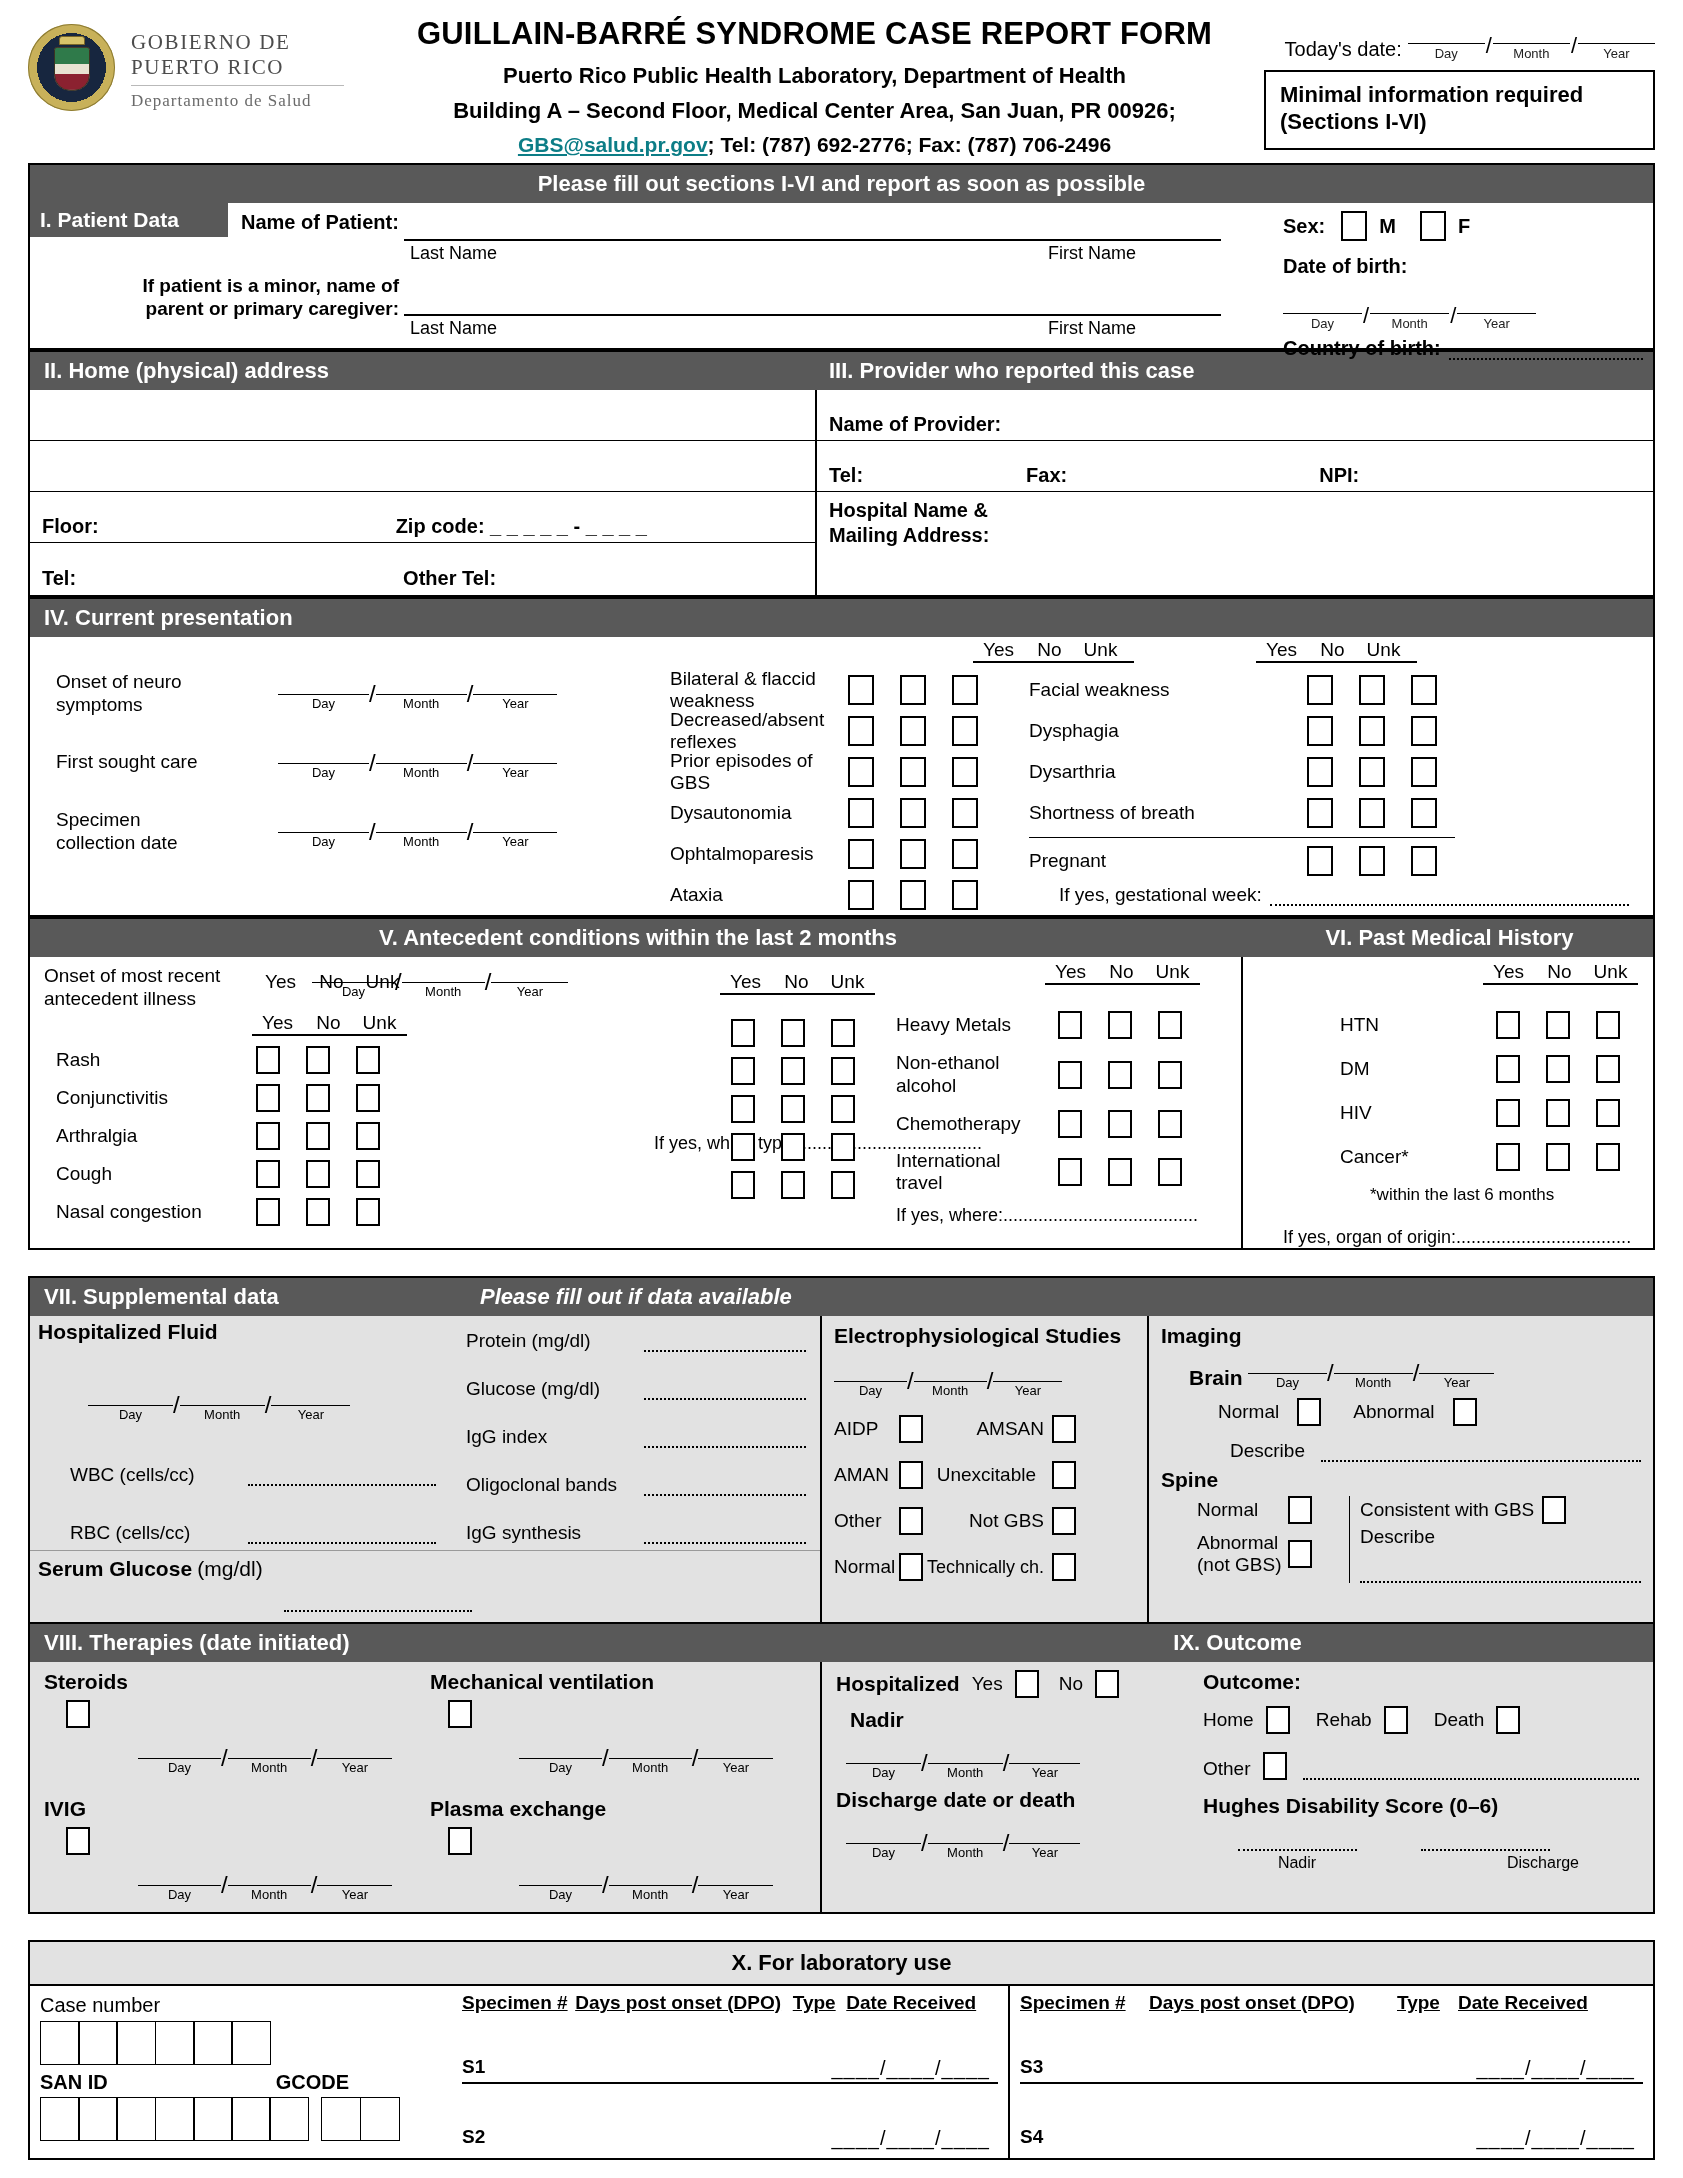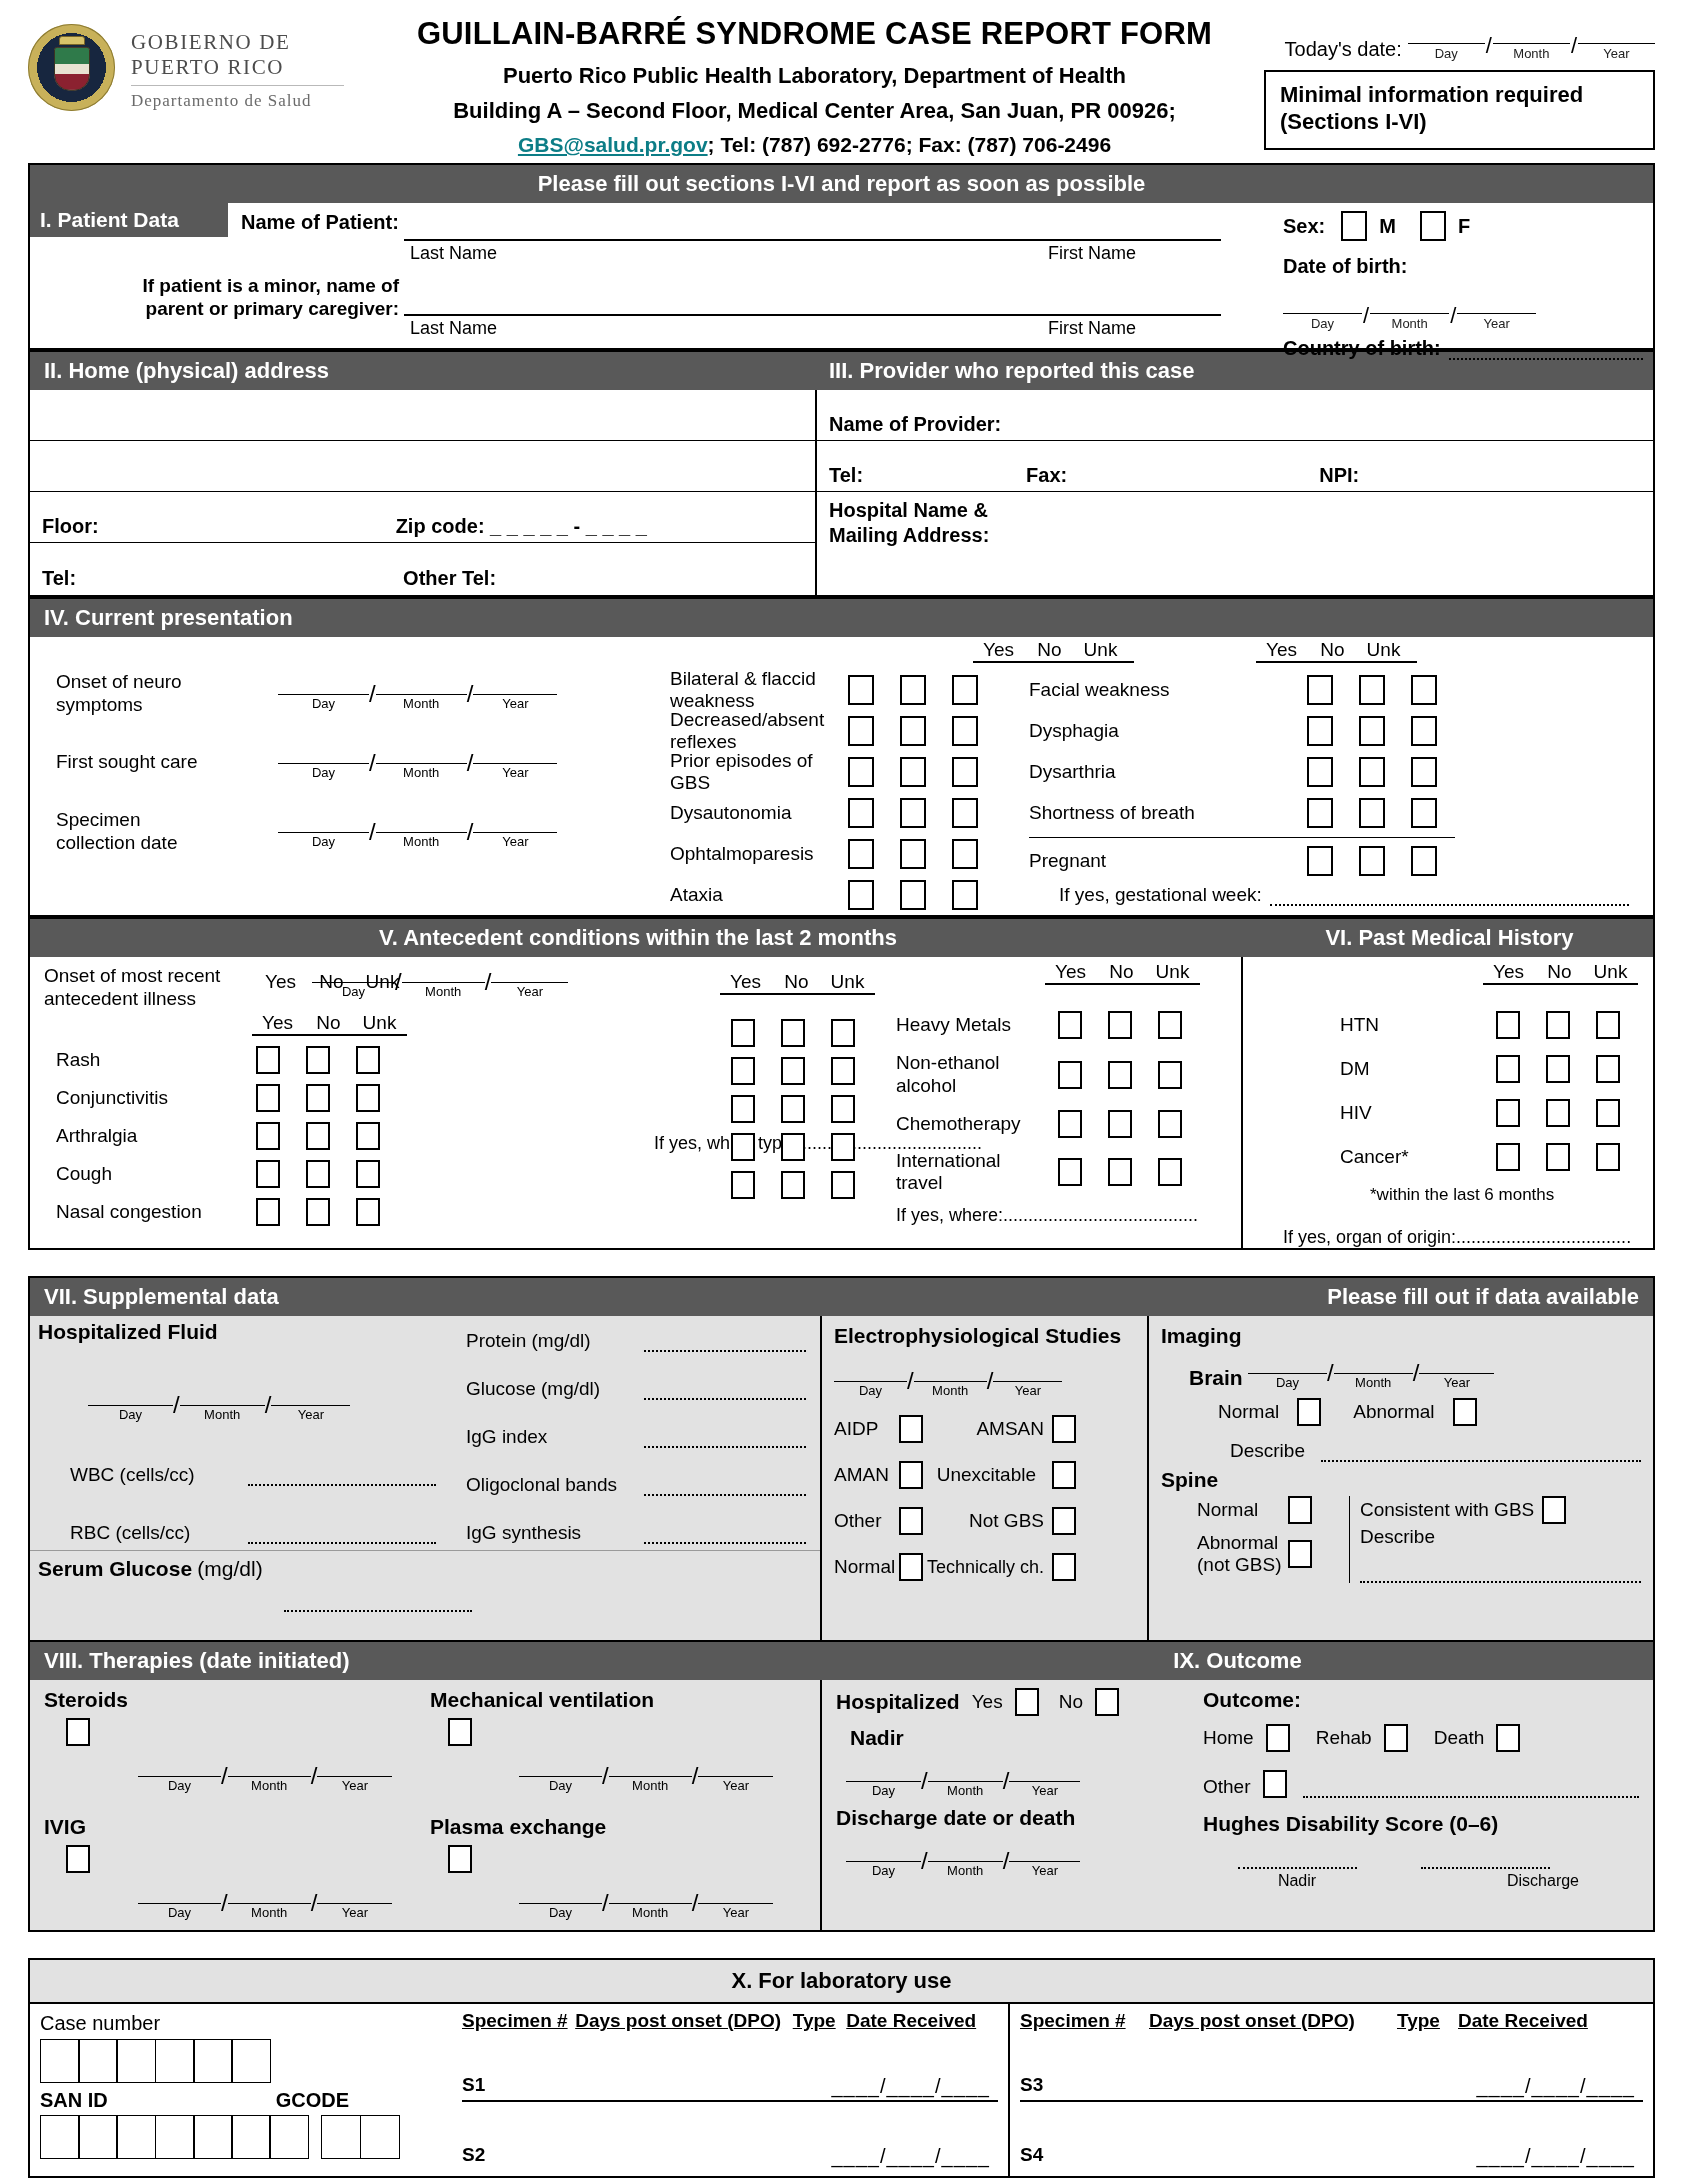--- a/index.html
+++ b/index.html
@@ -688,21 +688,21 @@
           </div>
         <div style="font-size:17px;padding-left:87px;padding-top:6px;">*within the last 6 months</div>
         <div style="font-size:18px;padding-top:22px;white-space:nowrap">If yes, organ of origin:...................................</div>
       </div>
     </div>
   </div>
 
   <div class="block7">
     <div style="display:flex;border:2.2px solid #000;border-bottom:none;">
       <div class="bar" style="width:436px;">VII. Supplemental data</div>
-      <div class="bar" style="flex:1;text-align:right;">Please fill out if data available</div>
+      <div class="bar" style="flex:1;text-align:left;font-style:italic;">Please fill out if data available</div>
     </div>
 
     <div class="sec7">
 
       <div class="csf">
         <div style="display:flex;border-bottom:1.6px solid #9a9a9a;min-height:220px;">
           <div style="width:436px;padding:4px 0 0 8px;position:relative;">
             <div class="subt">Hospitalized Fluid</div>
             <div class="datetriple" style="margin:44px 0 0 50px;">
               <div class="seg" style="width:85px">
@@ -745,21 +745,21 @@
             <div style="display:flex;align-items:flex-end;margin-bottom:26px;">
                 <span style="width:178px;font-size:19px">Oligoclonal bands</span>
                 <span class="dots"></span>
               </div>
             <div style="display:flex;align-items:flex-end;">
                 <span style="width:178px;font-size:19px">IgG synthesis</span>
                 <span class="dots"></span>
               </div>
           </div>
         </div>
-        <div style="padding:6px 0 28px 8px;">
+        <div style="padding:6px 0 10px 8px;">
           <span class="subt">Serum Glucose</span>
           <span style="font-size:21px">(mg/dl)</span>
           <div style="margin:18px 0 0 246px;">
               <span class="dots" style="display:block;width:188px"></span>
             </div>
         </div>
       </div>
 
       <div class="ephys">
         <div class="subt">Electrophysiological Studies</div>

